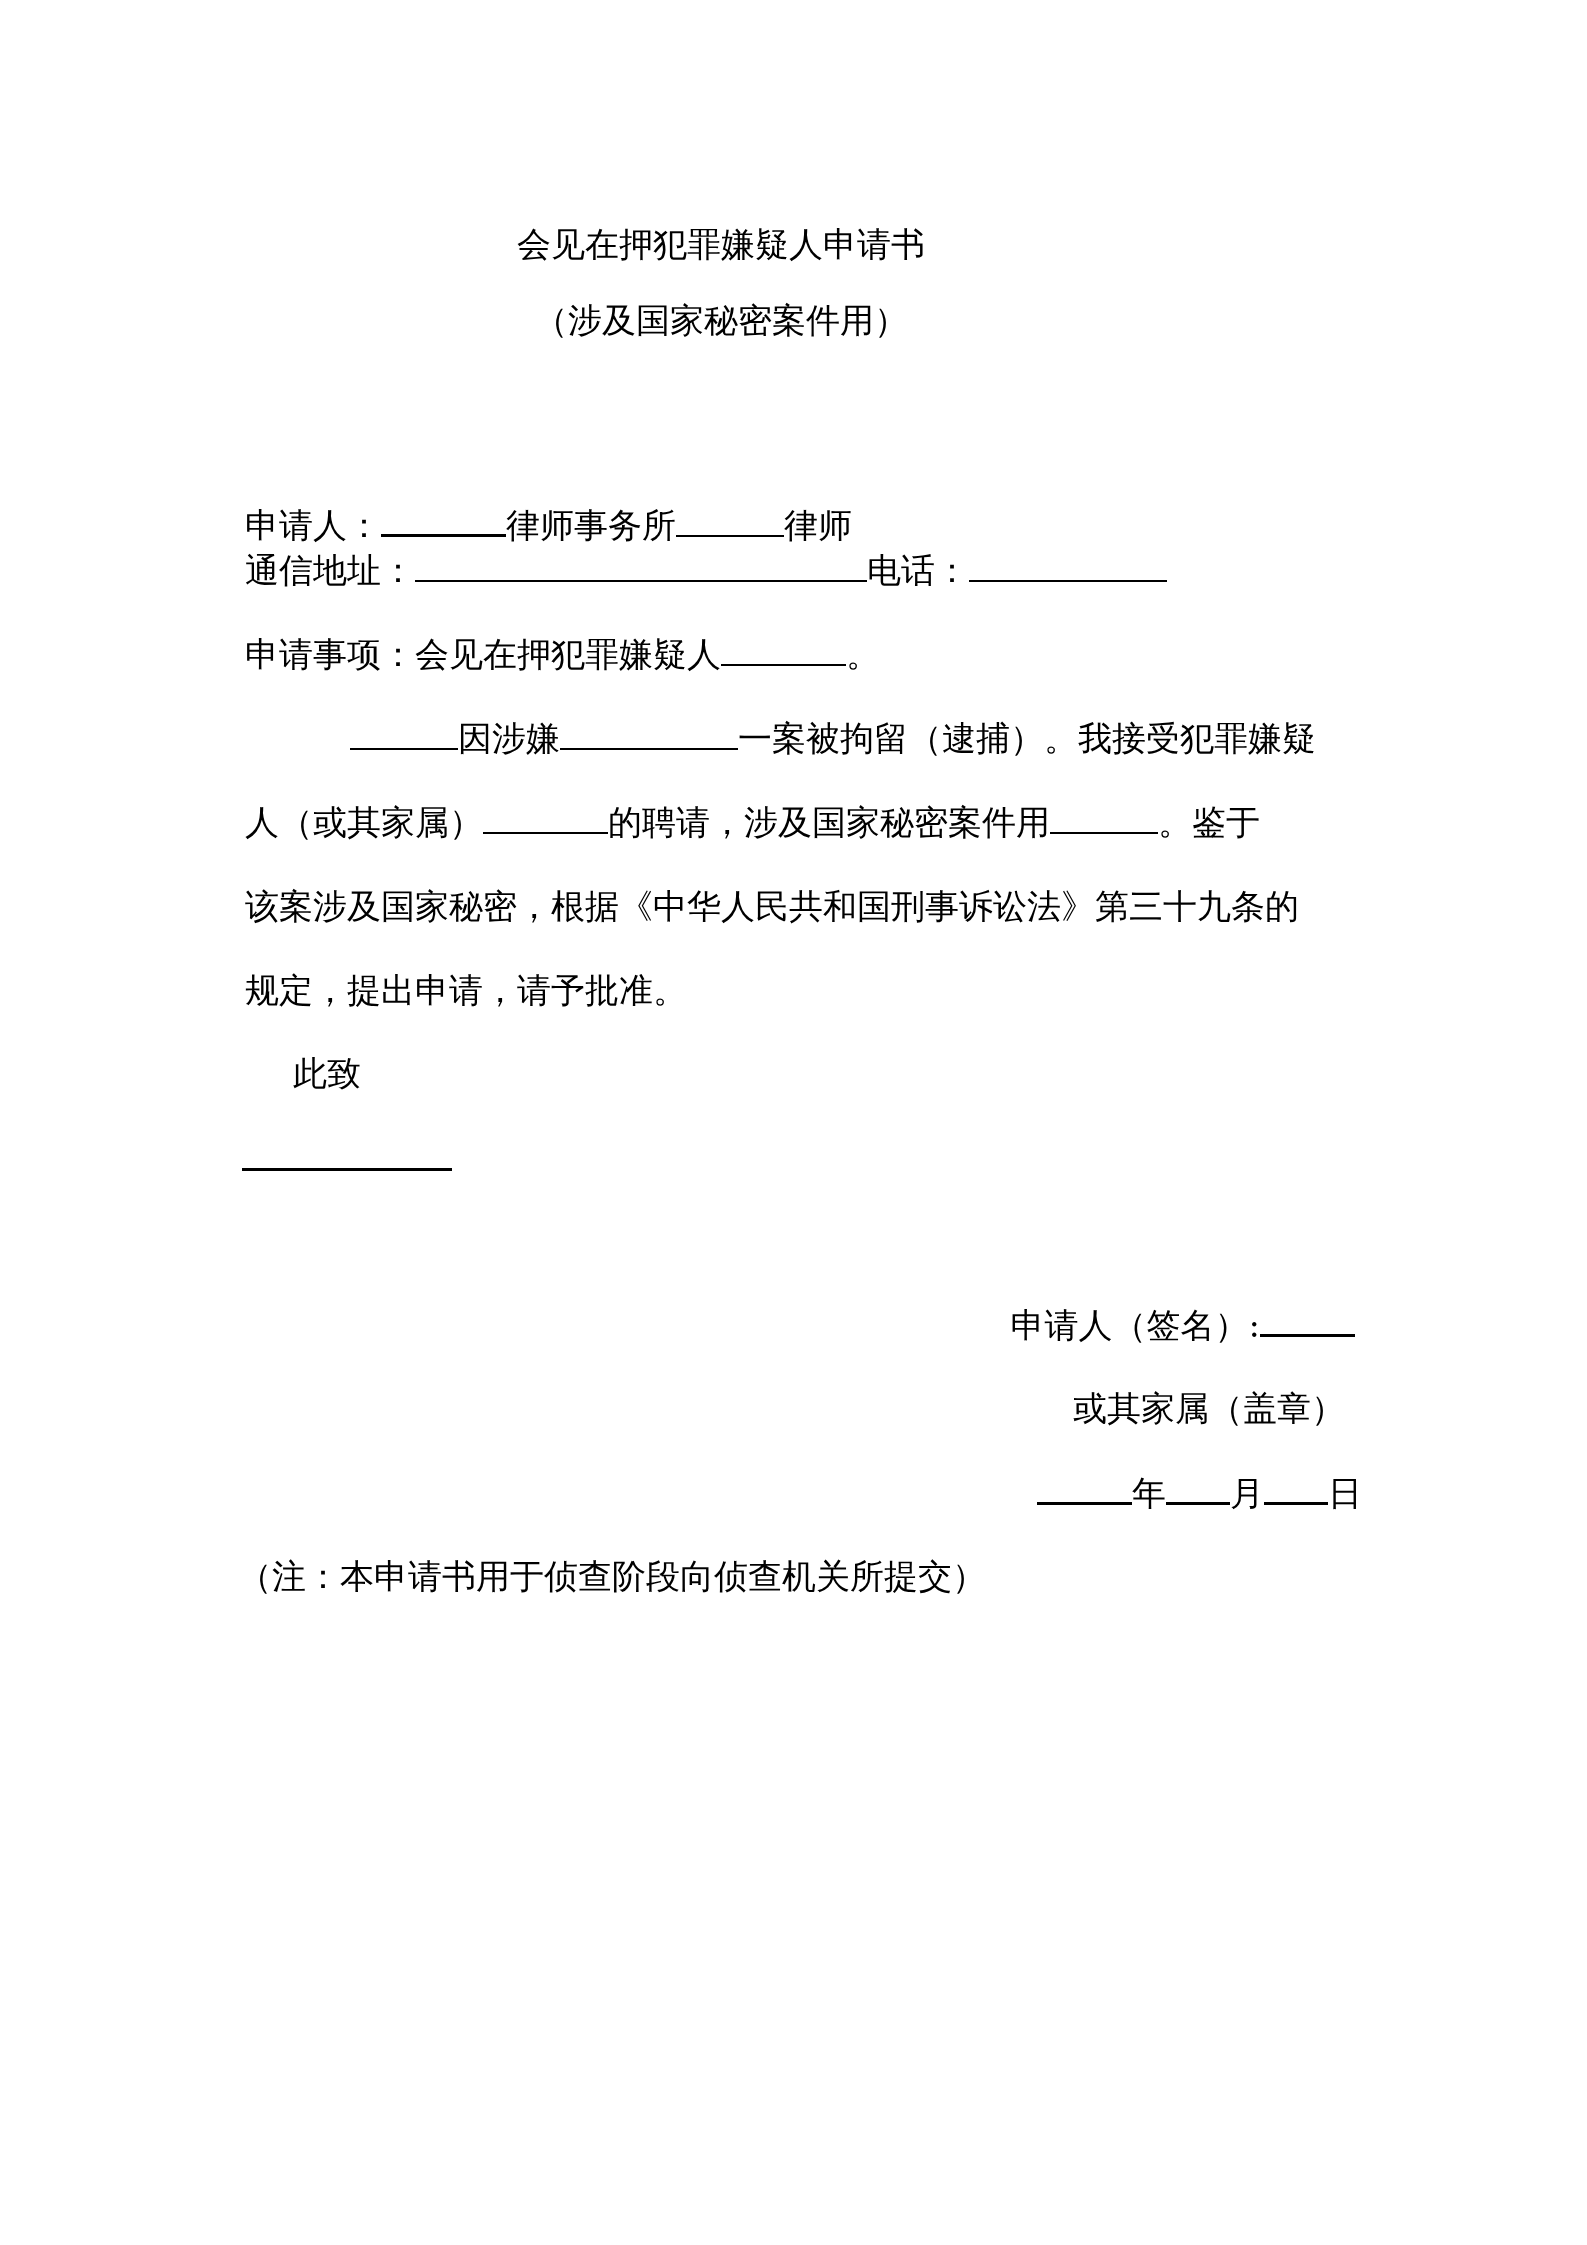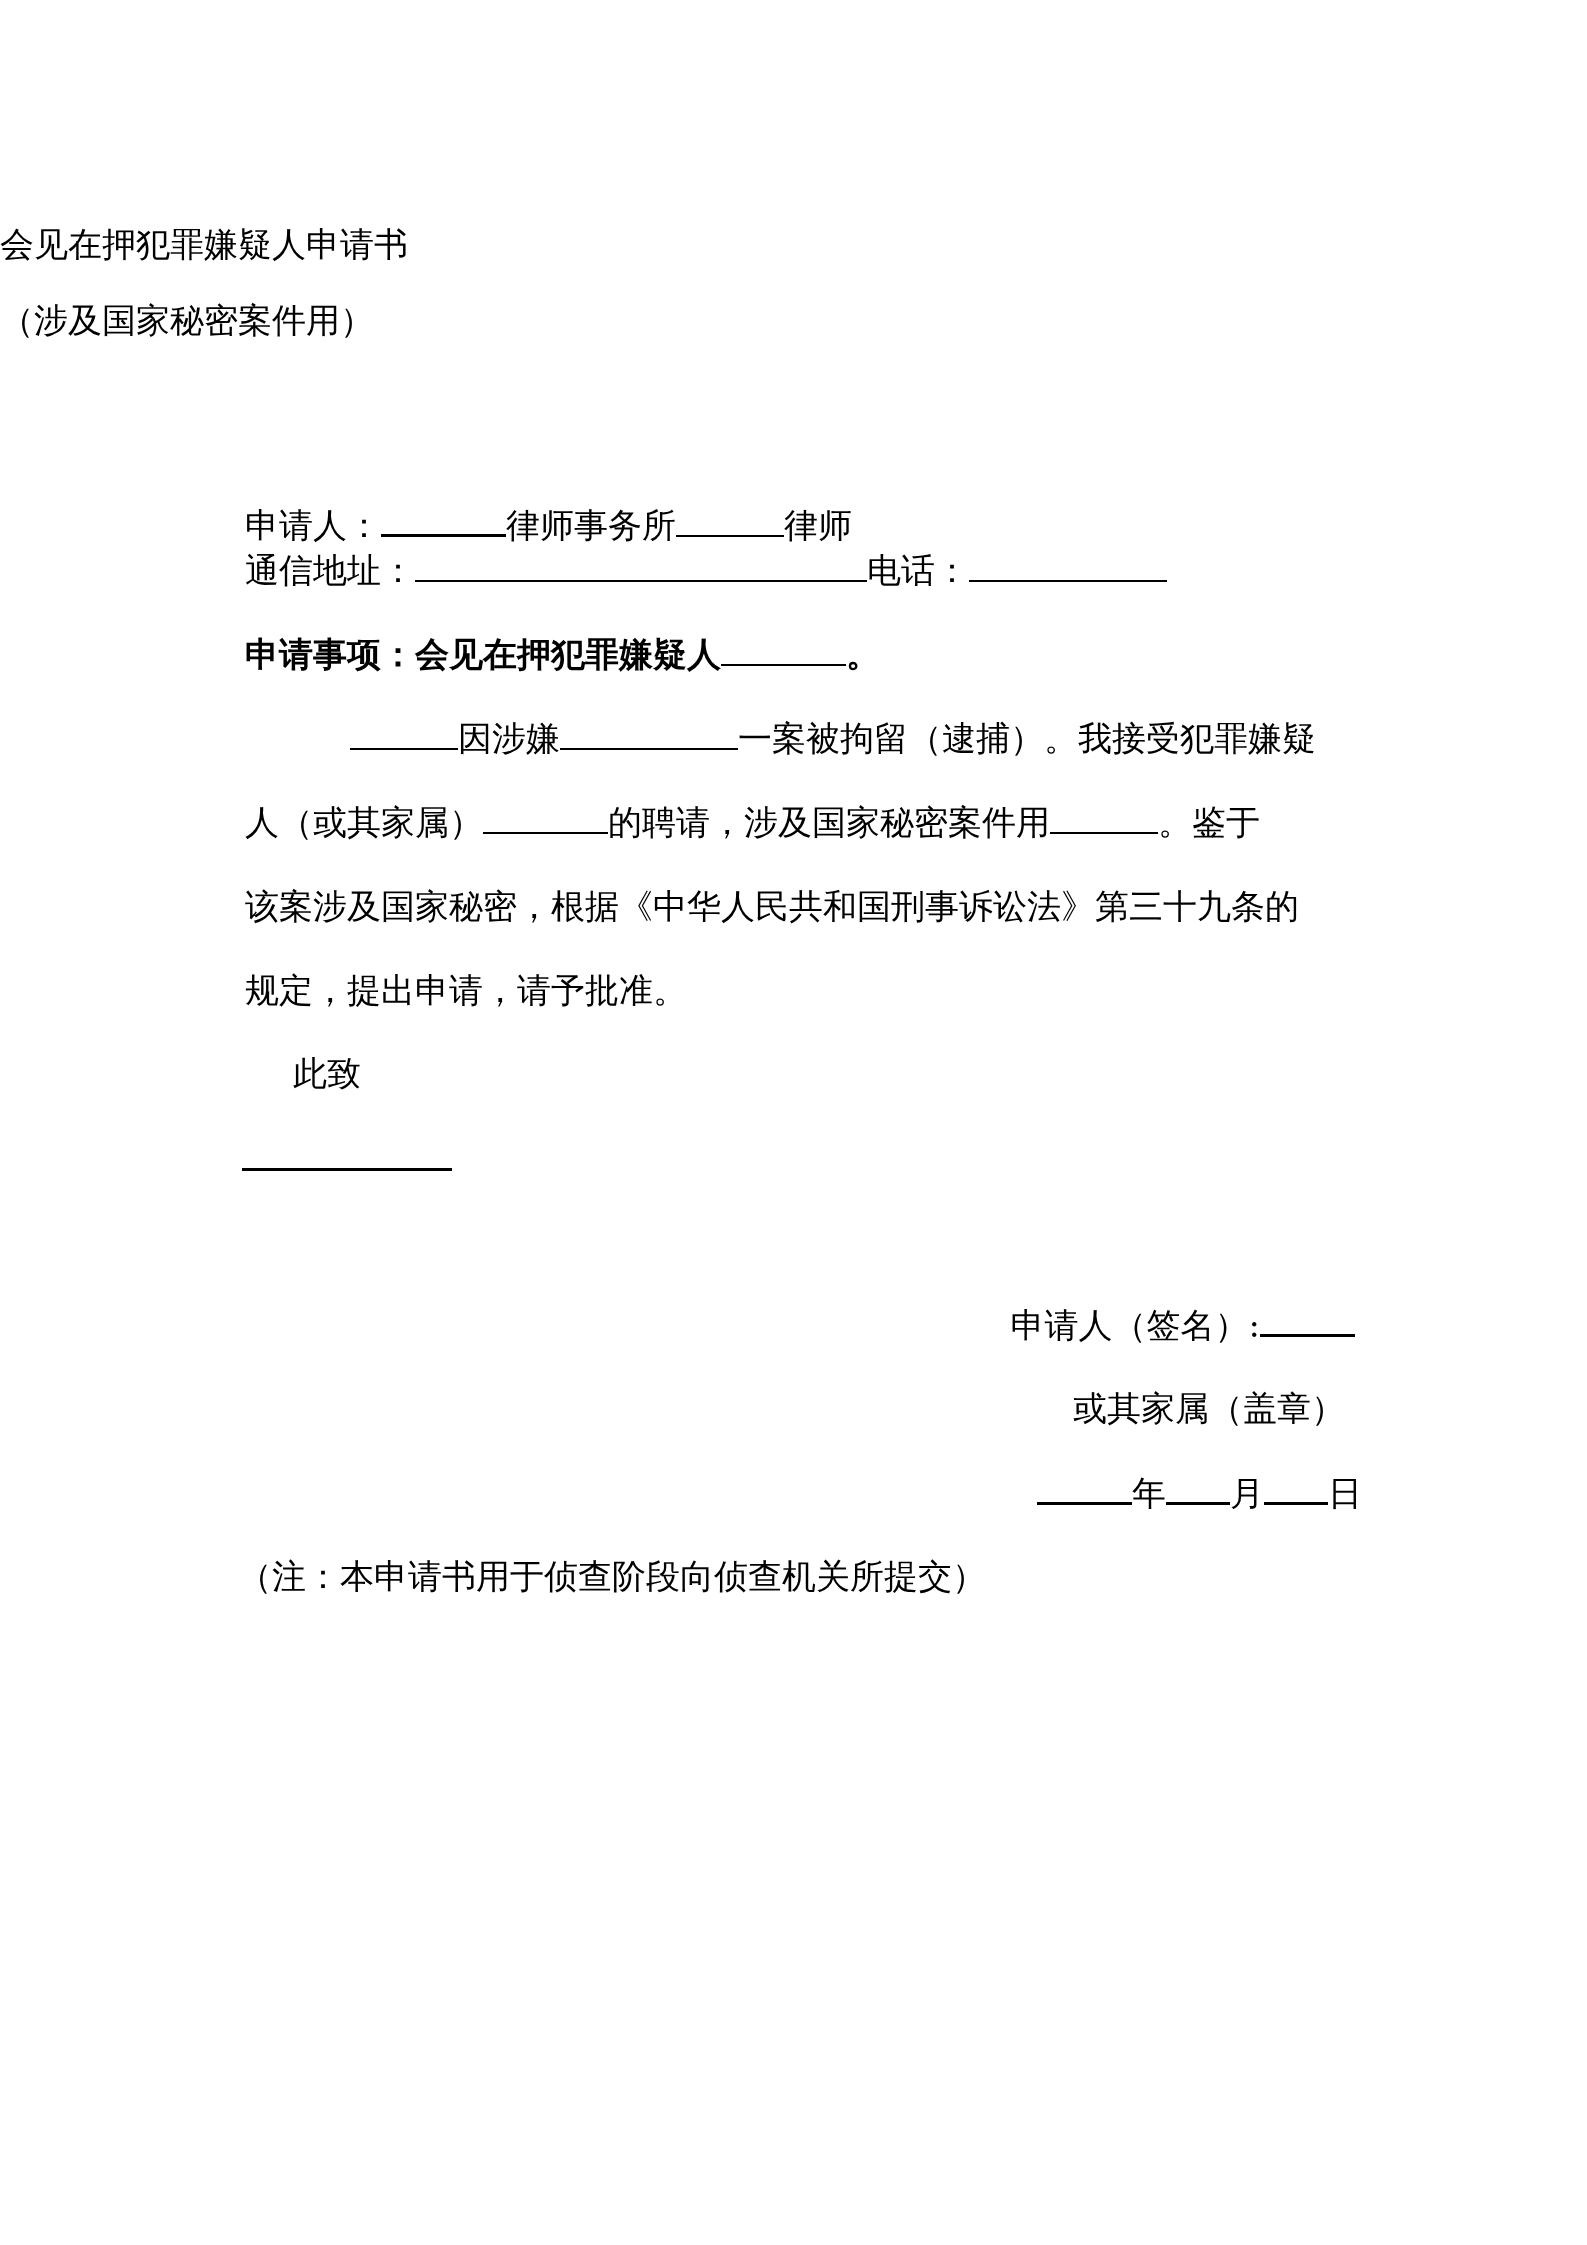--- a/index.html
+++ b/index.html
@@ -1,39 +1,39 @@
 <!DOCTYPE html>
 <html><head>
 <meta charset="utf-8">
 <style>
   html, body { margin:0; padding:0; background:#ffffff; }
   body { width:1587px; height:2245px; position:relative; overflow:hidden;
          font-family:"DejaVu Serif", "Liberation Serif", serif; color:#000; }
   .line { position:absolute; left:245px; white-space:nowrap; font-size:34px; line-height:40px; }
-  .center { left:0; width:1442px; text-align:left; }
+  .center { left:0; width:1442px; text-align:center; }
   .blank { display:inline-block; border-bottom:2px solid #000; height:30px; vertical-align:baseline; }
   .blank.thick { border-bottom-width:3px; }
   .right { left:auto; right:232px; text-align:center; }
   .rule { position:absolute; left:242px; top:1168px; width:210px; border-top:3px solid #000; }
 </style>
 </head>
 <body>
 
 <div class="line center" style="top:224px;">会见在押犯罪嫌疑人申请书</div>
 <div class="line center" style="top:300px;">（涉及国家秘密案件用）</div>
 
 <div class="line" style="top:466px;margin-top:38px;">
   <span>申请人：</span><span class="blank thick" style="width:125px;"></span><span>律师事务所</span><span class="blank" style="width:108px;"></span><span>律师</span>
 </div>
 
 <div class="line" style="top:550px;">
   <span>通信地址：</span><span class="blank" style="width:452px;"></span><span>电话：</span><span class="blank" style="width:198px;"></span>
 </div>
 
-<div class="line" style="top:634px;font-weight:bold;">
+<div class="line" style="top:634px;">
   <span>申请事项：</span><span>会见在押犯罪嫌疑人</span><span class="blank" style="width:125px;"></span><span>。</span>
 </div>
 
 <div class="line" style="top:718px;">
   <span style="display:inline-block;width:105px;"></span><span class="blank" style="width:108px;"></span><span>因涉嫌</span><span class="blank" style="width:178px;"></span><span>一案被拘留（逮捕）。我接受犯罪嫌疑</span>
 </div>
 
 <div class="line" style="top:802px;">
   <span>人（或其家属）</span><span class="blank" style="width:125px;"></span><span>的聘请，涉及国家秘密案件用</span><span class="blank" style="width:108px;"></span><span>。鉴于</span>
 </div>

